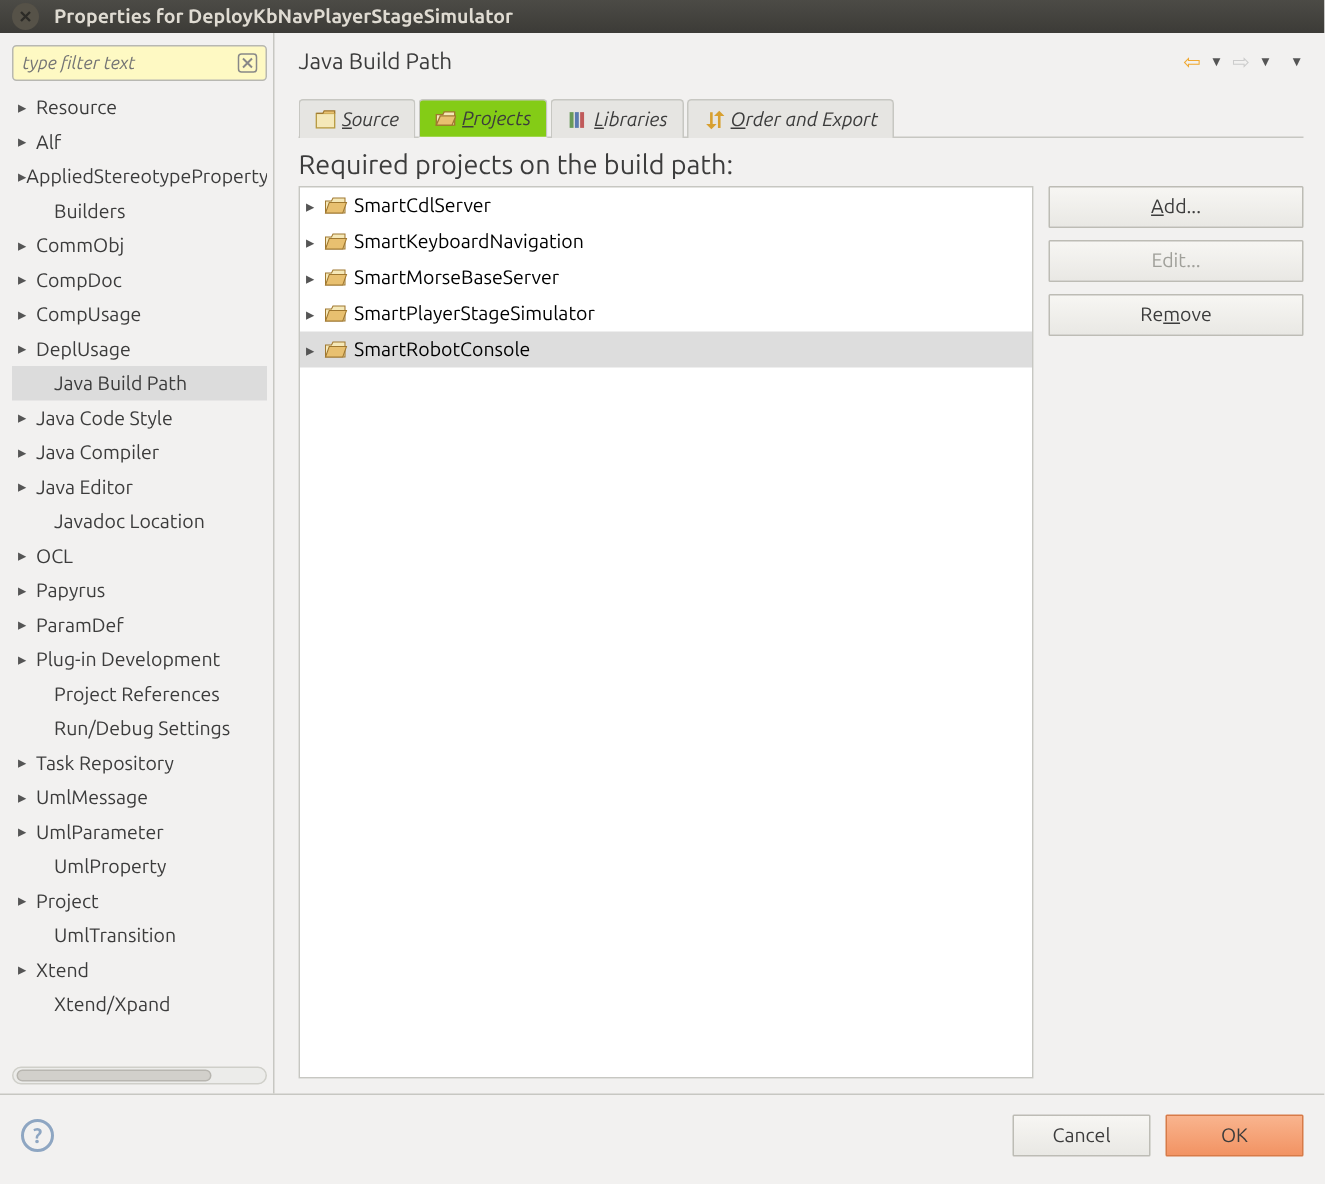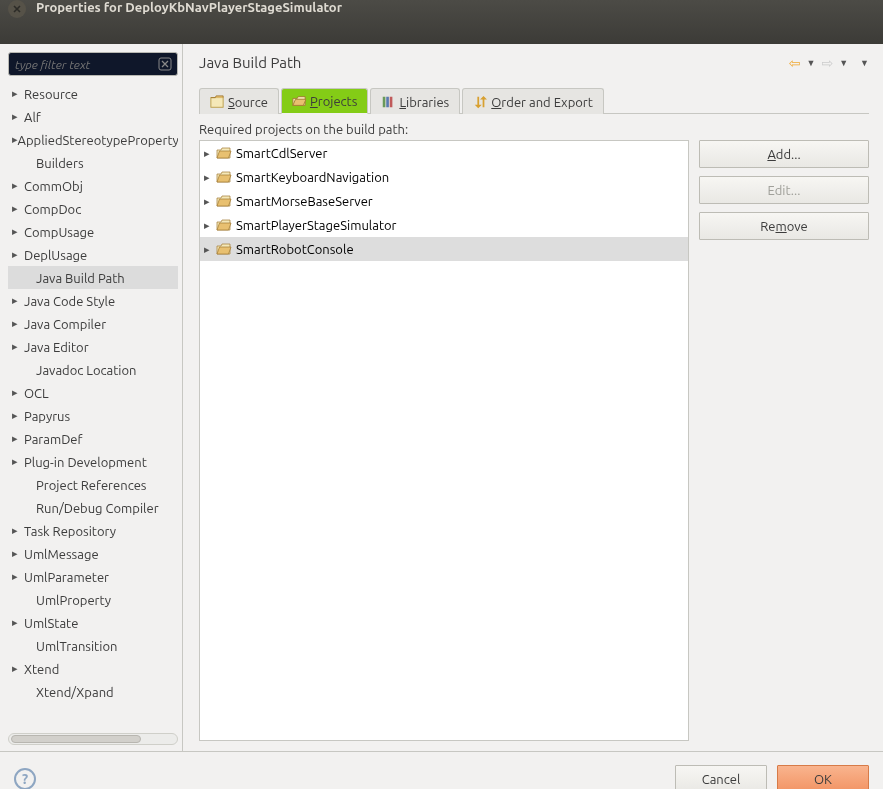--- a/index.html
+++ b/index.html
@@ -1,52 +1,52 @@
 <!DOCTYPE html>
 <html><head>
 <meta charset="utf-8">
 <style>
 * { box-sizing: border-box; margin: 0; padding: 0; font-family: "Ubuntu", "Segoe UI", sans-serif; }
 body { width: 883px; height: 789px; background: #f2f1f0; overflow: hidden; }
 
-.titlebar { height: 44px; background: linear-gradient(to bottom, #4c4b46, #3c3b37); display: flex; padding: 0 8px; color: #dfdbd2; font-size: 13px; font-weight: bold; }
+.titlebar { height: 22px; background: linear-gradient(to bottom, #4c4b46, #3c3b37); display: flex; align-items: center; padding: 0 8px; color: #dfdbd2; font-size: 13px; font-weight: bold; }
 .titlebar .close { width: 18px; height: 18px; border-radius: 9px; background: #565248; margin-right: 10px; display:flex; align-items:center; justify-content:center; cursor: pointer; }
 .titlebar .close svg { width: 10px; height: 10px; }
 
 .main { display: flex; height: calc(100% - 28px - 54px); }
 
 .sidebar { width: 183px; border-right: 1px solid #c7c7c2; padding: 8px 4px 6px 8px; display: flex; flex-direction: column; }
 .filter-wrap { position: relative; margin-bottom: 6px; }
-.filter-input { width: 100%; height: 24px; border: 1px solid #b8b8b2; border-radius: 3px; padding: 2px 22px 2px 6px; font-size: 12px; color: #888; font-style: italic; background: #0f172a; }
+.filter-input { width: 100%; height: 24px; border: 1px solid #b8b8b2; border-radius: 3px; padding: 2px 22px 2px 6px; font-size: 12px; color: #888; font-style: italic; background: #fef9c3; }
 .clear-x { position: absolute; right: 5px; top: 4px; width: 16px; height: 16px; color: #777; }
 
 .tree { flex: 1; overflow: hidden; font-size: 13px; color: #3c3c3c; }
 .tree-item { display: flex; align-items: center; height: 23px; padding-left: 4px; white-space: nowrap; cursor: pointer; }
 .tree-item .arrow { width: 12px; display: inline-block; color: #555; font-size: 11px; }
 .tree-item.child { padding-left: 16px; }
 .tree-item.selected { background: #dcdcdc; }
 .tree-scrollbar { height: 12px; background: #ececea; border: 1px solid #cfcfc9; border-radius: 8px; margin-top: 4px; position: relative; }
 .tree-scrollbar .thumb { position: absolute; left: 2px; top: 1px; width: 130px; height: 8px; background: #d2d0cb; border: 1px solid #b8b6b0; border-radius: 6px; }
 
 .content { flex: 1; padding: 10px 14px 10px 16px; display: flex; flex-direction: column; overflow: hidden; }
 .content-header { display: flex; justify-content: space-between; align-items: center; margin-bottom: 16px; }
 .content-title { font-size: 15px; color: #3c3c3c; }
 .nav-icons { display: flex; gap: 6px; align-items: center; }
 .nav-icons span { font-size: 14px; color: #888; cursor: pointer; }
 .nav-icons .back { color: #f0a933; }
 .nav-icons .dd { font-size: 9px; color: #555; }
 
 .tabs { display: flex; border-bottom: 1px solid #c7c7c2; }
-.tab { padding: 5px 10px; font-size: 13px; color: #3c3c3c; border: 1px solid transparent; border-bottom: none; display: flex; align-items: center; gap: 4px; cursor: pointer; position: relative; bottom: -1px; background: #e6e5e2; border-color: #c7c7c2; border-radius: 3px 3px 0 0; margin-right: 2px; }
+.tab { padding: 5px 10px; font-size: 13px; color: #3c3c3c; border: 1px solid transparent; border-bottom: none; display: flex; align-items: center; gap: 4px; cursor: pointer; position: relative; bottom: -1px; background: #e6e5e2; border-color: #c7c7c2; border-radius: 3px 3px 0 0; margin-right: 2px; font-style: italic; }
 .tab.active { background: #84cc16; border-bottom: 1px solid #f2f1f0; }
 .tab .ticon { width: 14px; height: 14px; }
 .underline { text-decoration: underline; }
 
 .tab-body { flex: 1; display: flex; flex-direction: column; padding-top: 8px; }
-.req-label { font-size: 13px; color: #3c3c3c; margin-bottom: 4px; }
+.req-label { font-size: 18px; color: #3c3c3c; margin-bottom: 4px; }
 .proj-area { flex: 1; display: flex; gap: 10px; }
 .proj-list { flex: 1; border: 1px solid #c7c7c2; background: #fff; font-size: 13px; }
 .proj-item { display: flex; align-items: center; height: 24px; padding-left: 4px; cursor: pointer; }
 .proj-item .arrow { width: 12px; font-size: 11px; color: #555; }
 .proj-item .picon { width: 16px; height: 14px; margin-right: 4px; }
 .proj-item.selected { background: #ddd; }
 .btn-col { width: 170px; display: flex; flex-direction: column; gap: 8px; }
 .btn { height: 28px; border: 1px solid #bdbcb5; border-radius: 1px; background: linear-gradient(to bottom, #f7f6f3, #e9e8e4); font-size: 13px; color: #3c3c3c; cursor: pointer; }
 .btn:disabled { color: #a0a09a; cursor: default; }
 
@@ -147,41 +147,41 @@
         <div class="tree-item">
           <span class="arrow">▸</span>
           <span>Plug-in Development</span>
         </div>
         <div class="tree-item child">
           <span class="arrow"></span>
           <span>Project References</span>
         </div>
         <div class="tree-item child">
           <span class="arrow"></span>
-          <span>Run/Debug Compiler</span>
+          <span>Run/Debug Settings</span>
         </div>
         <div class="tree-item">
           <span class="arrow">▸</span>
           <span>Task Repository</span>
         </div>
         <div class="tree-item">
           <span class="arrow">▸</span>
           <span>UmlMessage</span>
         </div>
         <div class="tree-item">
           <span class="arrow">▸</span>
           <span>UmlParameter</span>
         </div>
         <div class="tree-item child">
           <span class="arrow"></span>
           <span>UmlProperty</span>
         </div>
         <div class="tree-item">
           <span class="arrow">▸</span>
-          <span>UmlState</span>
+          <span>Project</span>
         </div>
         <div class="tree-item child">
           <span class="arrow"></span>
           <span>UmlTransition</span>
         </div>
         <div class="tree-item">
           <span class="arrow">▸</span>
           <span>Xtend</span>
         </div>
         <div class="tree-item child">

